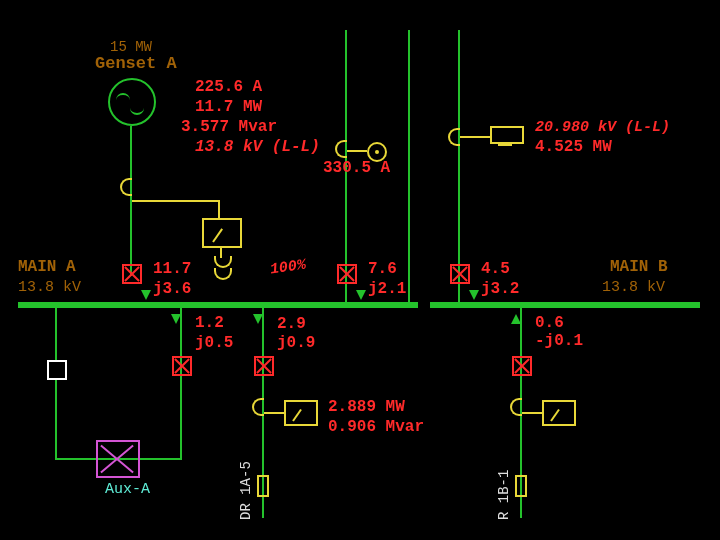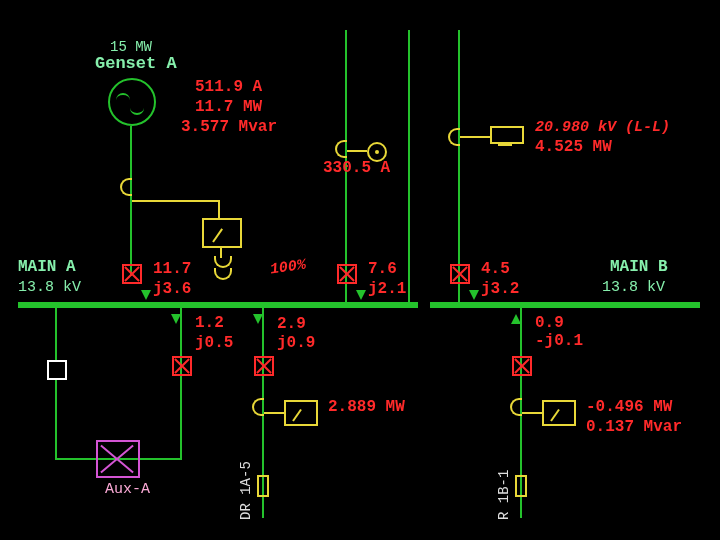--- a/index.html
+++ b/index.html
@@ -1,21 +1,21 @@
 <!DOCTYPE html>
 <html><head>
 <meta charset="utf-8">
 <style>
   html,body{margin:0;padding:0;background:#000;width:720px;height:540px;overflow:hidden;font-family:"Consolas","Courier New",monospace}
   .stage{position:relative;width:720px;height:540px}
   .txt{position:absolute;white-space:pre;font-size:16px;line-height:19px}
-  .white{color:#86efac}
+  .white{color:#a16207}
   .red{color:#ff2a2a;font-weight:bold}
   .redi{color:#ff2a2a;font-weight:bold;font-style:italic}
-  .mag{color:#f9a8d4;font-size:15px}
+  .mag{color:#5eead4;font-size:15px}
   
   .bus{position:absolute;height:6px;background:#24c22c}
   
   .vg{position:absolute;width:2px;background:#24c22c}
   .hg{position:absolute;height:2px;background:#24c22c}
   
   .vy{position:absolute;width:2px;background:#e8d838}
   .hy{position:absolute;height:2px;background:#e8d838}
   
   .gen{position:absolute;width:44px;height:44px;border:2px solid #24c22c;border-radius:50%}
@@ -75,23 +75,24 @@
 
   <div class="cth" style="left:120px;top:178px"></div>
   <div class="hy" style="left:132px;top:200px;width:86px"></div>
   <div class="vy" style="left:218px;top:200px;height:18px"></div>
   <div class="meter" style="left:202px;top:218px">
       <div class="needle"></div>
     </div>
   <div class="vy" style="left:220px;top:246px;height:12px"></div>
   <div class="xfmr" style="left:212px;top:256px"></div>
 
-  <div class="txt red" style="left:195px;top:78px">511.9 A</div>
+  <div class="txt red" style="left:195px;top:78px">225.6 A</div>
   <div class="txt red" style="left:195px;top:98px">11.7 MW</div>
   <div class="txt red" style="left:181px;top:118px">3.577 Mvar</div>
+  <div class="txt redi" style="left:195px;top:138px">13.8 kV (L-L)</div>
 
   <div class="cbk" style="left:122px;top:264px"></div>
   <div class="arrD" style="left:141px;top:290px"></div>
   <div class="txt red" style="left:153px;top:260px">11.7</div>
   <div class="txt red" style="left:153px;top:280px">j3.6</div>
 
   <div class="txt pct" style="left:270px;top:258px">100%</div>
 
   <div class="vg" style="left:345px;top:30px;height:272px"></div>
   <div class="vg" style="left:408px;top:30px;height:272px"></div>
@@ -143,31 +144,30 @@
   <div class="arrD" style="left:253px;top:314px"></div>
   <div class="txt red" style="left:277px;top:315px">2.9</div>
   <div class="txt red" style="left:277px;top:334px">j0.9</div>
   <div class="cbk" style="left:254px;top:356px"></div>
   <div class="cth" style="left:252px;top:398px"></div>
   <div class="hy" style="left:264px;top:412px;width:20px"></div>
   <div class="meterS" style="left:284px;top:400px">
       <div class="needle"></div>
     </div>
   <div class="txt red" style="left:328px;top:398px">2.889 MW</div>
+  <div class="txt red" style="left:328px;top:418px">0.906 Mvar</div>
   <div class="ld" style="left:257px;top:475px"></div>
   <div class="vlab" style="left:238px;top:520px">DR 1A-5</div>
 
   <div class="vg" style="left:520px;top:308px;height:210px"></div>
   <div class="arrU" style="left:511px;top:314px"></div>
-  <div class="txt red" style="left:535px;top:314px">0.9</div>
+  <div class="txt red" style="left:535px;top:314px">0.6</div>
   <div class="txt red" style="left:535px;top:332px">-j0.1</div>
   <div class="cbk" style="left:512px;top:356px"></div>
   <div class="cth" style="left:510px;top:398px"></div>
   <div class="hy" style="left:522px;top:412px;width:20px"></div>
   <div class="meterS" style="left:542px;top:400px">
       <div class="needle"></div>
     </div>
-  <div class="txt red" style="left:586px;top:398px">-0.496 MW</div>
-  <div class="txt red" style="left:586px;top:418px">0.137 Mvar</div>
   <div class="ld" style="left:515px;top:475px"></div>
   <div class="vlab" style="left:496px;top:520px">R 1B-1</div>
 
 </div>
 
 </body></html>

